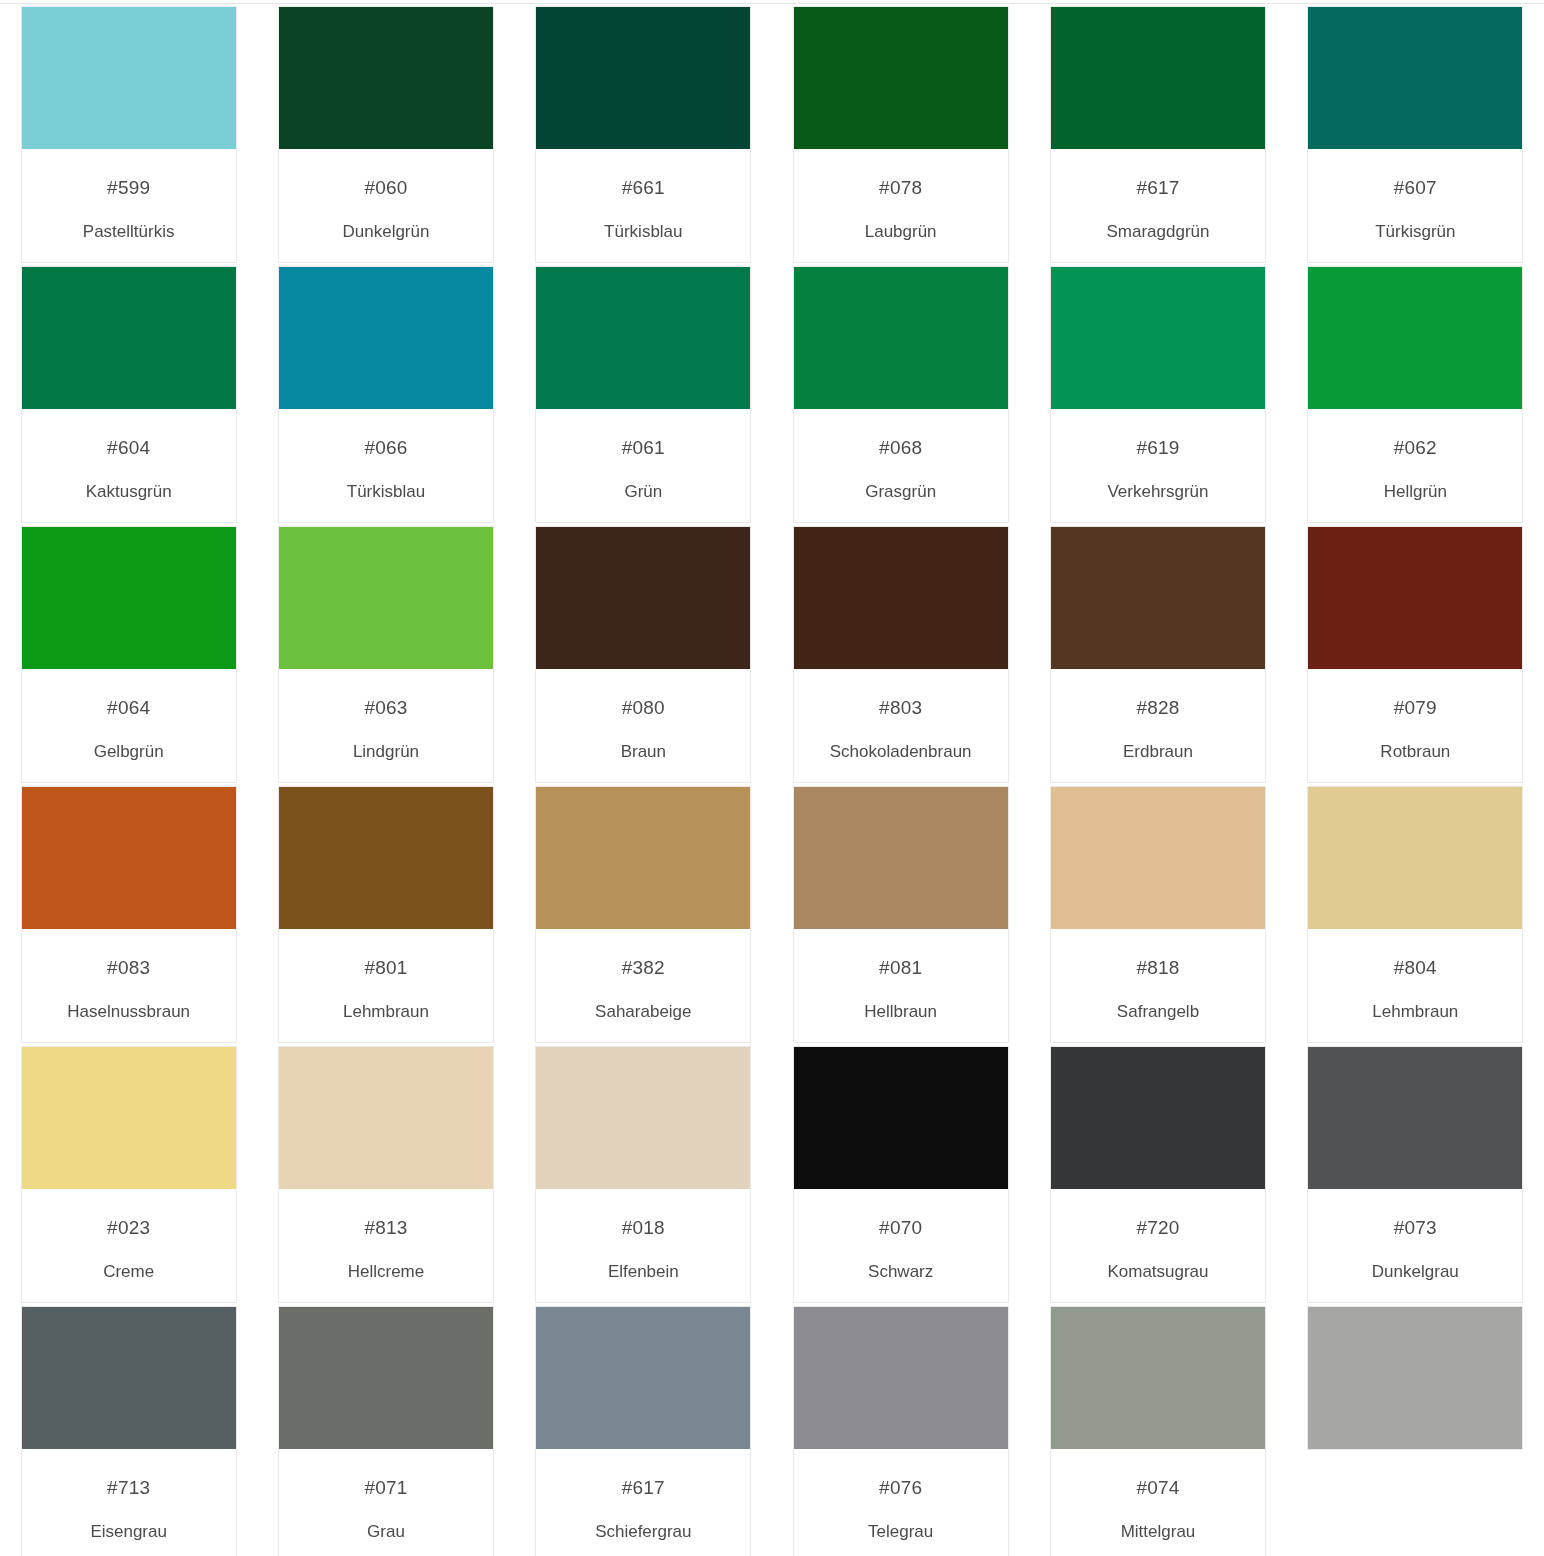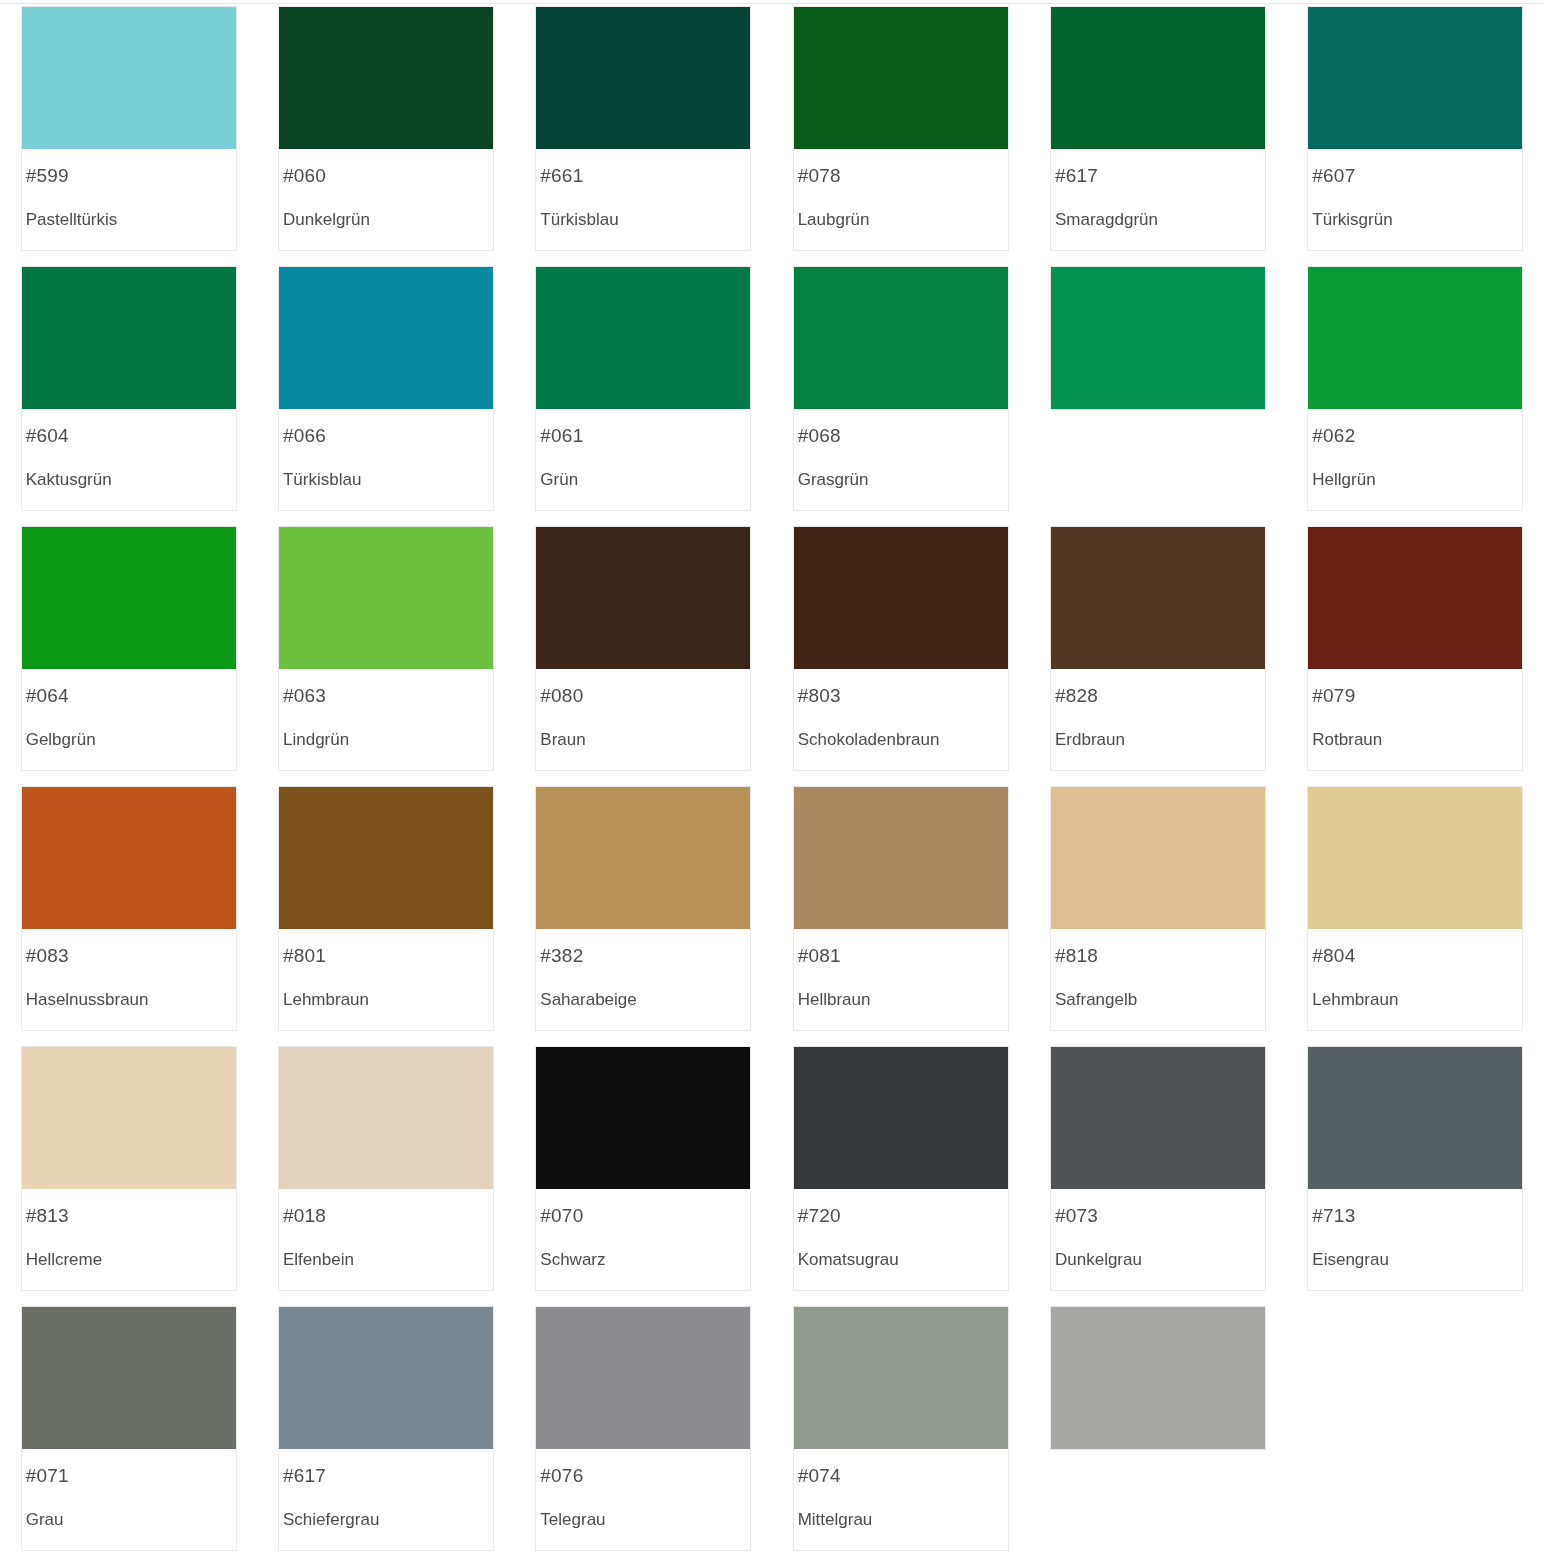--- a/index.html
+++ b/index.html
@@ -47,22 +47,22 @@
     box-sizing: border-box;
     display: flex;
     flex-direction: column;
   }
   .swatch-color {
     width: 100%;
     height: 142px;
     display: block;
   }
   .swatch-meta {
-    padding: 14px 4px 18px 4px;
-    text-align: left;
+    padding: 26px 4px 18px 4px;
+    text-align: center;
     background: #ffffff;
   }
   .swatch-code {
     font-size: 19px;
     color: #4b4b4b;
     line-height: 1.35;
     letter-spacing: 0.2px;
   }
   .swatch-name {
     font-size: 17px;
@@ -163,20 +163,24 @@
         <div class="swatch-color" style="background-color: rgb(3, 129, 63);"></div>
         <div class="swatch-meta">
           <div class="swatch-code">#068</div>
           <div class="swatch-name">Grasgrün</div>
         </div>
       </div>
     </div>
     <div class="swatch-cell">
       <div class="swatch-card">
         <div class="swatch-color" style="background-color: rgb(3, 148, 84);"></div>
+        <div class="swatch-meta">
+          <div class="swatch-code">#619</div>
+          <div class="swatch-name">Verkehrsgrün</div>
+        </div>
       </div>
     </div>
     <div class="swatch-cell">
       <div class="swatch-card">
         <div class="swatch-color" style="background-color: rgb(8, 154, 55);"></div>
         <div class="swatch-meta">
           <div class="swatch-code">#062</div>
           <div class="swatch-name">Hellgrün</div>
         </div>
       </div>
@@ -279,20 +283,29 @@
           <div class="swatch-name">Safrangelb</div>
         </div>
       </div>
     </div>
     <div class="swatch-cell">
       <div class="swatch-card">
         <div class="swatch-color" style="background-color: rgb(224, 204, 147);"></div>
         <div class="swatch-meta">
           <div class="swatch-code">#804</div>
           <div class="swatch-name">Lehmbraun</div>
+        </div>
+      </div>
+    </div>
+    <div class="swatch-cell">
+      <div class="swatch-card">
+        <div class="swatch-color" style="background-color: rgb(238, 217, 135);"></div>
+        <div class="swatch-meta">
+          <div class="swatch-code">#023</div>
+          <div class="swatch-name">Creme</div>
         </div>
       </div>
     </div>
     <div class="swatch-cell">
       <div class="swatch-card">
         <div class="swatch-color" style="background-color: rgb(230, 212, 180);"></div>
         <div class="swatch-meta">
           <div class="swatch-code">#813</div>
           <div class="swatch-name">Hellcreme</div>
         </div>

